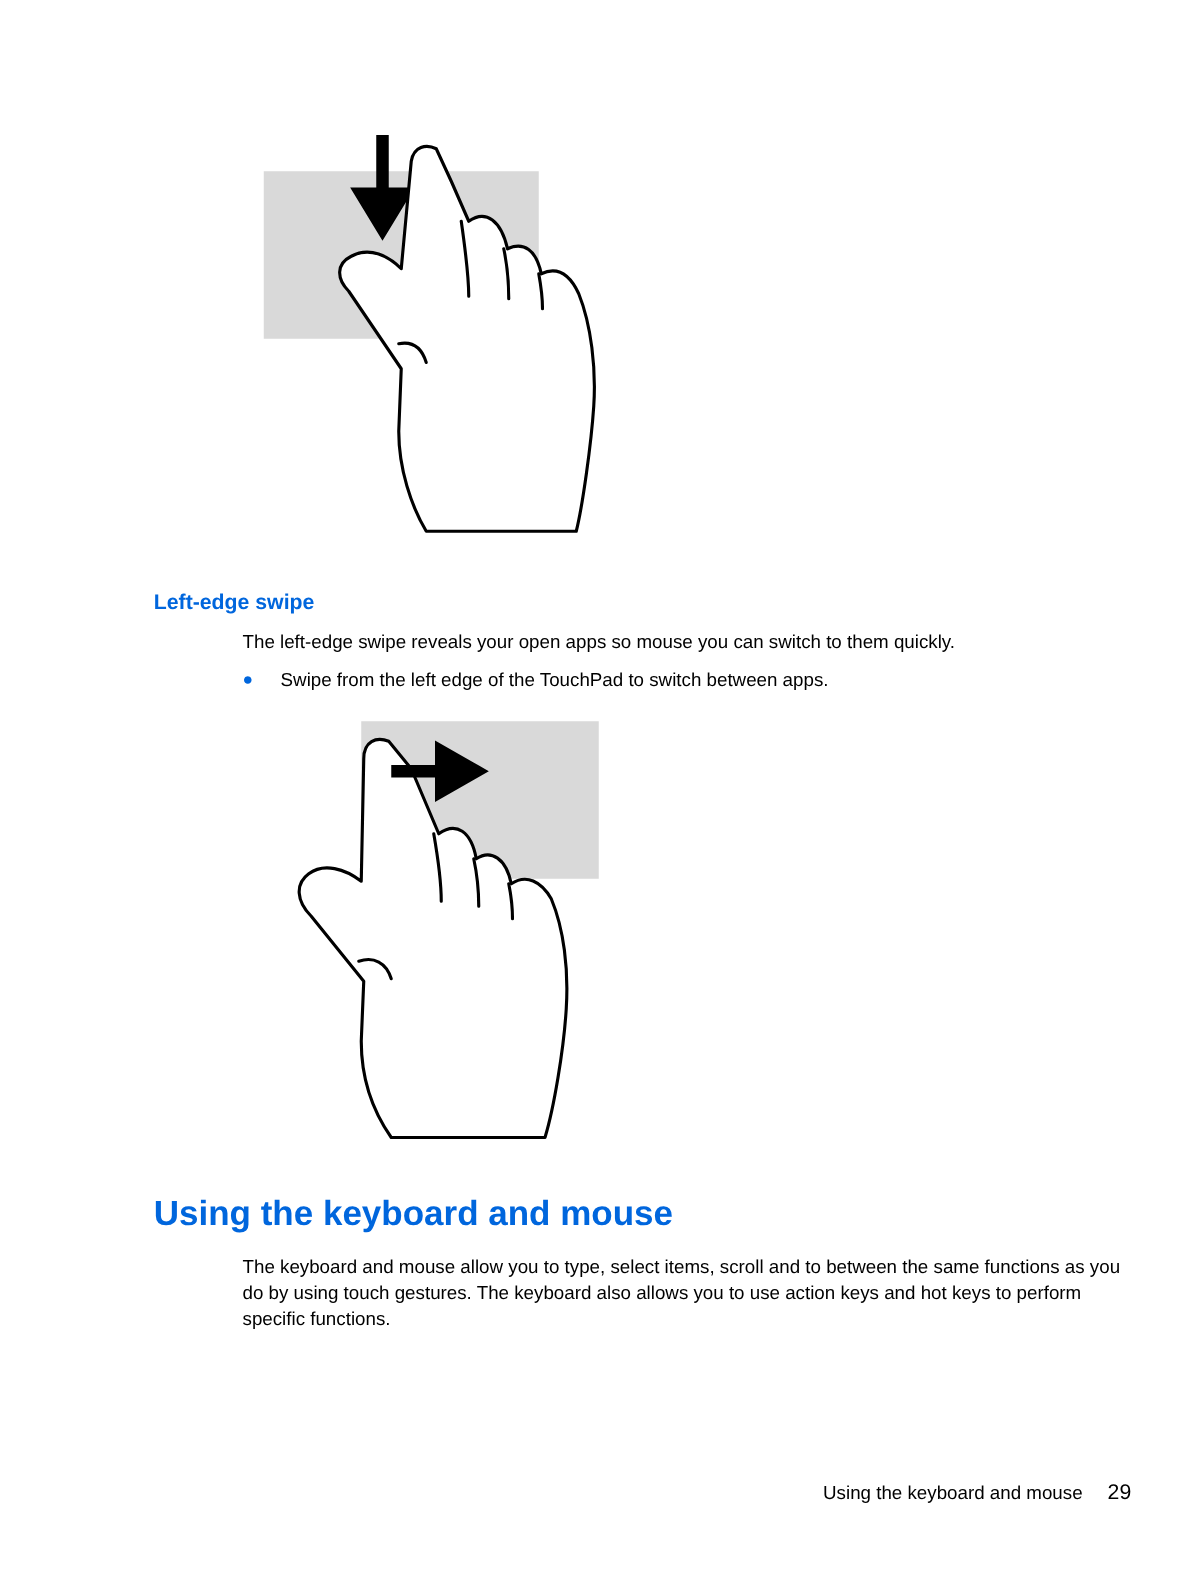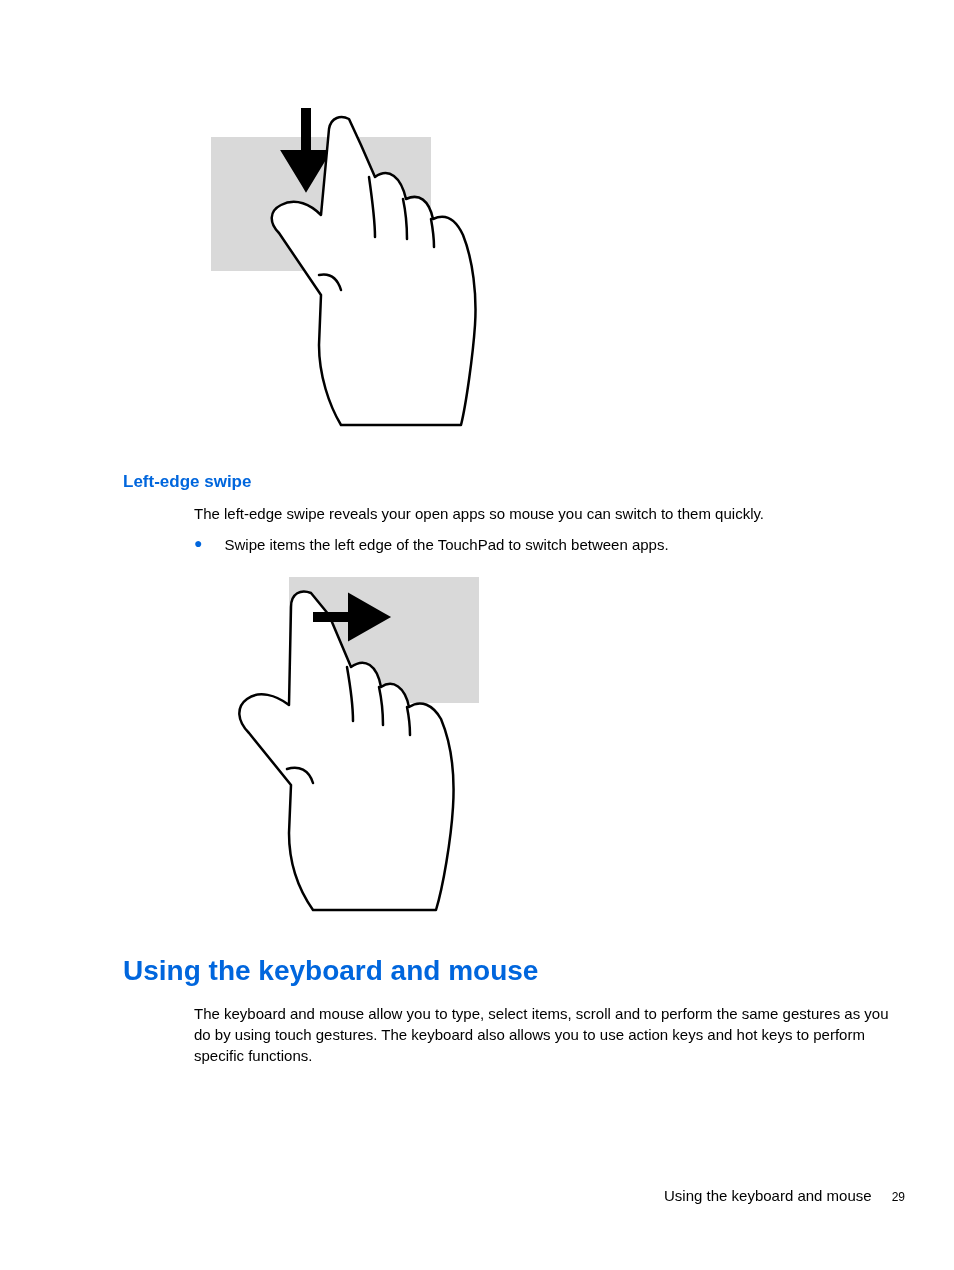--- a/index.html
+++ b/index.html
@@ -81,21 +81,21 @@
       position: absolute;
       bottom: 66px;
       right: 85px;
       font-size: 15px;
       color: #000;
       display: flex;
       gap: 20px;
       align-items: baseline;
     }
     .footer .page-num {
-      font-size: 12px;
+      font-size: 17px;
     }
   </style>
 </head>
 <body>
 
 <div class="page">
 
   <div class="illustration-top">
     <svg viewBox="0 0 300 330" width="300" height="330">
 
@@ -132,21 +132,21 @@
       </g>
     </svg>
   </div>
 
   <div class="heading3 h3a">Left-edge swipe</div>
 
   <div class="body-text bt1">The left-edge swipe reveals your open apps so mouse you can switch to them quickly.</div>
 
   <div class="bullet-row">
     <span class="bullet-dot">●</span>
-    <span class="bullet-text">Swipe items the left edge of the TouchPad to switch between apps.</span>
+    <span class="bullet-text">Swipe from the left edge of the TouchPad to switch between apps.</span>
   </div>
 
   <div class="illustration-mid">
     <svg viewBox="0 0 280 340" width="280" height="340">
 
       <rect x="68" y="2" width="190" height="126" fill="#d9d9d9"></rect>
 
       <g fill="#fff" stroke="#000" stroke-width="2.5" stroke-linejoin="round" stroke-linecap="round">
         <path d="M 90 18
                  C 80 14 70 18 70 32
@@ -172,20 +172,20 @@
 
       <g stroke="#000" stroke-width="10" fill="#000">
         <line x1="92" y1="42" x2="140" y2="42" stroke-linecap="butt"></line>
         <polygon points="160,42 132,26 132,58"></polygon>
       </g>
     </svg>
   </div>
 
   <div class="heading1">Using the keyboard and mouse</div>
 
-  <div class="body-text bt2">The keyboard and mouse allow you to type, select items, scroll and to perform the same gestures as you do by using touch gestures. The keyboard also allows you to use action keys and hot keys to perform specific functions.</div>
+  <div class="body-text bt2">The keyboard and mouse allow you to type, select items, scroll and to between the same functions as you do by using touch gestures. The keyboard also allows you to use action keys and hot keys to perform specific functions.</div>
 
   <div class="footer">
     <span>Using the keyboard and mouse</span>
     <span class="page-num">29</span>
   </div>
 
 </div>
 
 </body></html>

